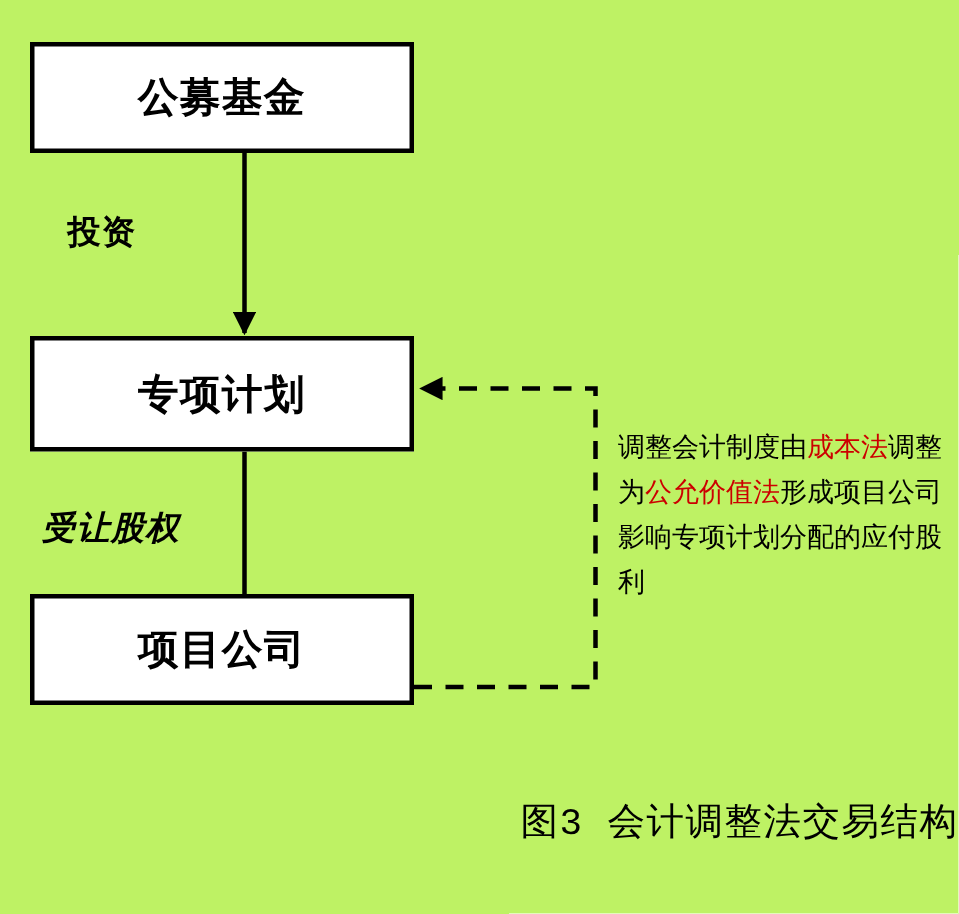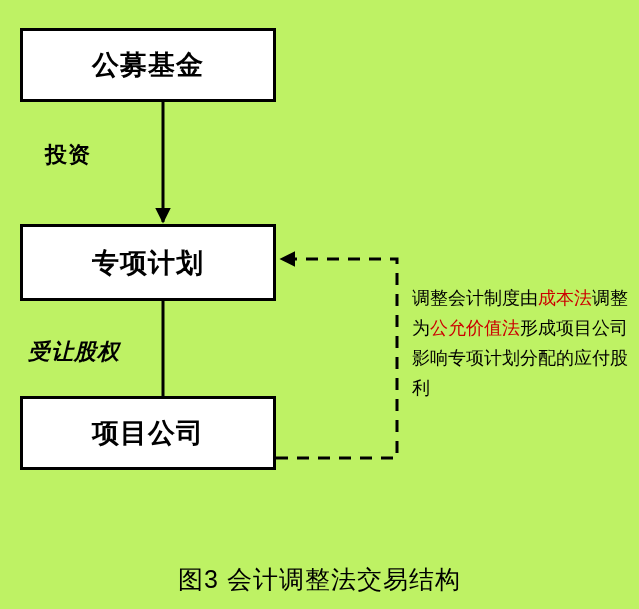--- a/index.html
+++ b/index.html
@@ -62,26 +62,27 @@
     line-height: 30px;
     color: #000000;
     letter-spacing: 0px;
     text-align: left;
   }
   #annotation .hl { color: #cc0000; }
 
   #caption {
     position: absolute;
     left: 0;
-    top: 563px;
+    top: 531px;
     width: 639px;
-    text-align: center;
+    text-align: right;
     font-size: 25px;
     color: #000000;
     letter-spacing: 1px;
+    font-family: Liberation Mono, monospace;
   }
 </style>
 </head>
 <body>
 
 <div id="canvas">
 
   <svg id="svg-layer" viewBox="0 0 639 609" xmlns="http://www.w3.org/2000/svg">
     <defs>
       <marker id="arrow-solid" viewBox="0 0 10 10" refX="9" refY="5" markerWidth="5.2" markerHeight="5.2" orient="auto-start-reverse">

